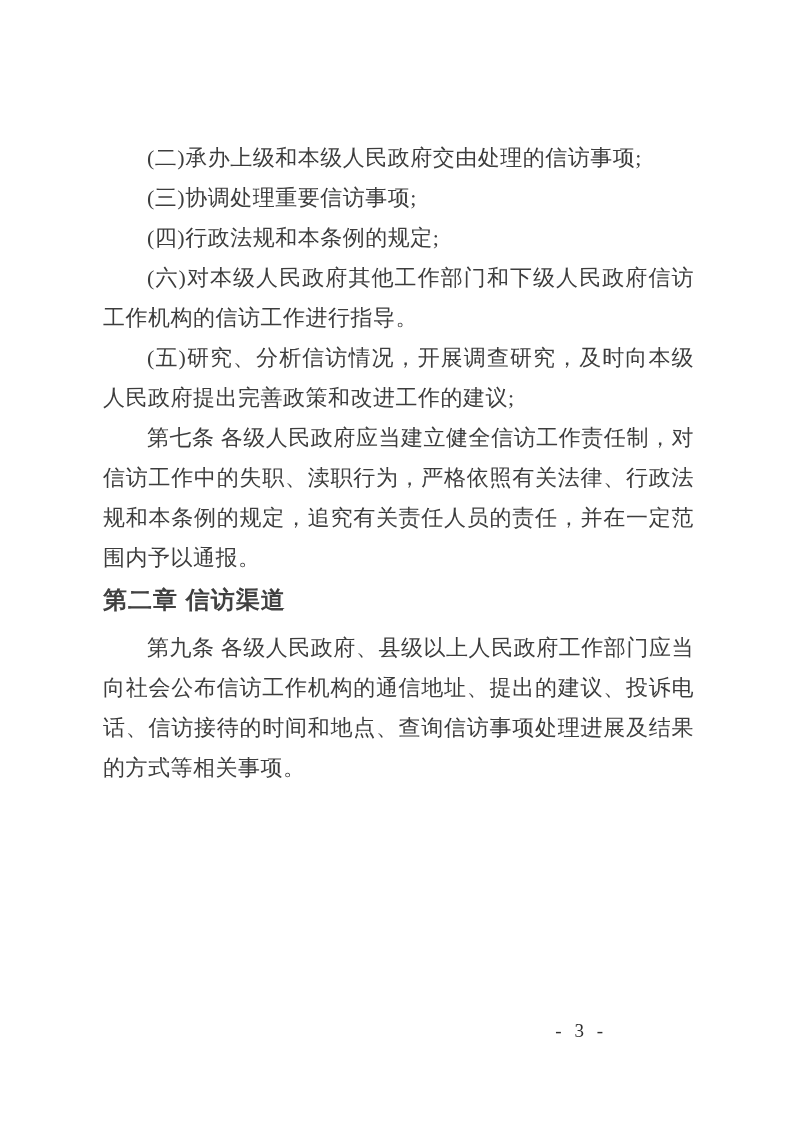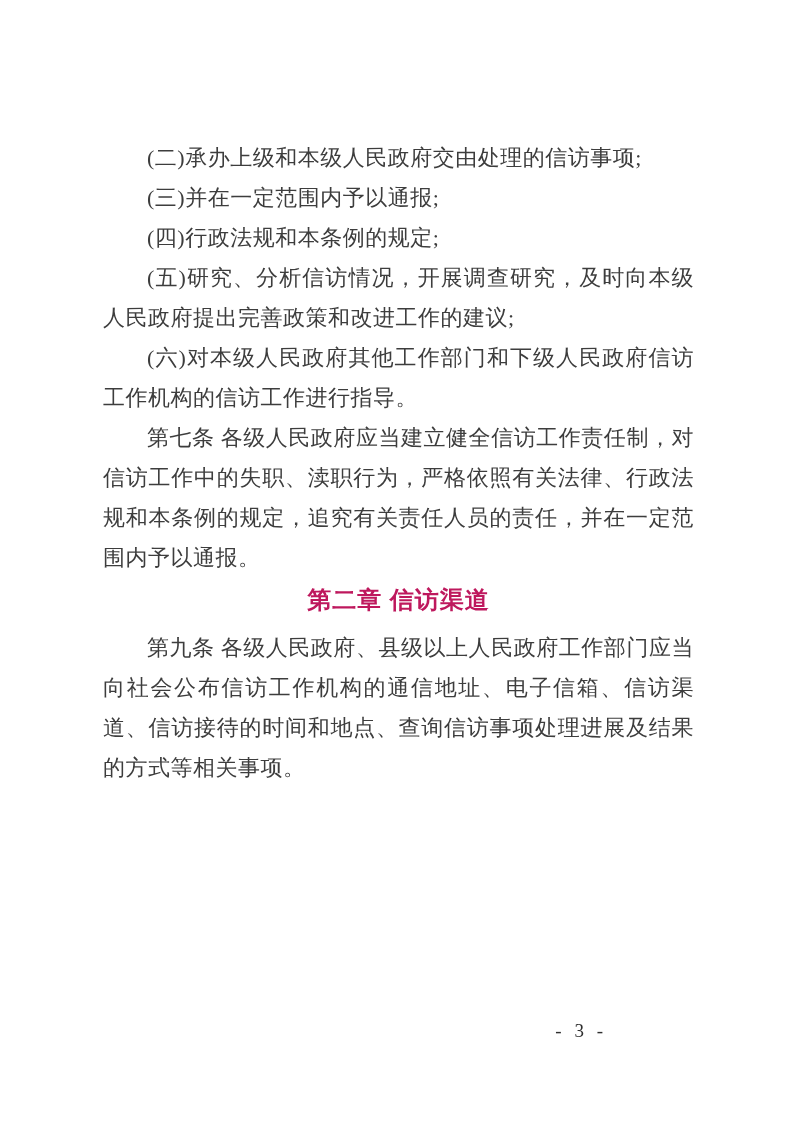--- a/index.html
+++ b/index.html
@@ -28,45 +28,45 @@
   }
   .para {
     margin: 0;
     text-indent: 2em;
   }
   .chapter-heading {
     margin: 2px 0 8px 0;
     font-size: 24px;
     line-height: 40px;
     font-weight: bold;
-    text-align: center;
+    text-align: left;
     text-indent: 0;
     font-family: "Liberation Sans", sans-serif;
-    color: #be185d;
+    color: #404040;
     letter-spacing: 1px;
   }
   .page-number {
     position: absolute;
     top: 1018px;
     right: 100px;
     font-size: 19px;
     line-height: 26px;
     color: #2f2f2f;
     letter-spacing: 4px;
     font-family: "Liberation Serif", serif;
   }
 </style>
 </head>
 <body>
 
 <div class="page">
   <div class="content">
     <p class="para">(二)承办上级和本级人民政府交由处理的信访事项;</p>
-    <p class="para">(三)并在一定范围内予以通报;</p>
+    <p class="para">(三)协调处理重要信访事项;</p>
     <p class="para">(四)行政法规和本条例的规定;</p>
+    <p class="para">(六)对本级人民政府其他工作部门和下级人民政府信访工作机构的信访工作进行指导。</p>
     <p class="para">(五)研究、分析信访情况，开展调查研究，及时向本级人民政府提出完善政策和改进工作的建议;</p>
-    <p class="para">(六)对本级人民政府其他工作部门和下级人民政府信访工作机构的信访工作进行指导。</p>
     <p class="para">第七条 各级人民政府应当建立健全信访工作责任制，对信访工作中的失职、渎职行为，严格依照有关法律、行政法规和本条例的规定，追究有关责任人员的责任，并在一定范围内予以通报。</p>
     <h2 class="chapter-heading">第二章 信访渠道</h2>
-    <p class="para">第九条 各级人民政府、县级以上人民政府工作部门应当向社会公布信访工作机构的通信地址、电子信箱、信访渠道、信访接待的时间和地点、查询信访事项处理进展及结果的方式等相关事项。</p>
+    <p class="para">第九条 各级人民政府、县级以上人民政府工作部门应当向社会公布信访工作机构的通信地址、提出的建议、投诉电话、信访接待的时间和地点、查询信访事项处理进展及结果的方式等相关事项。</p>
   </div>
   <div class="page-number">- 3 -</div>
 </div>
 
 </body></html>

